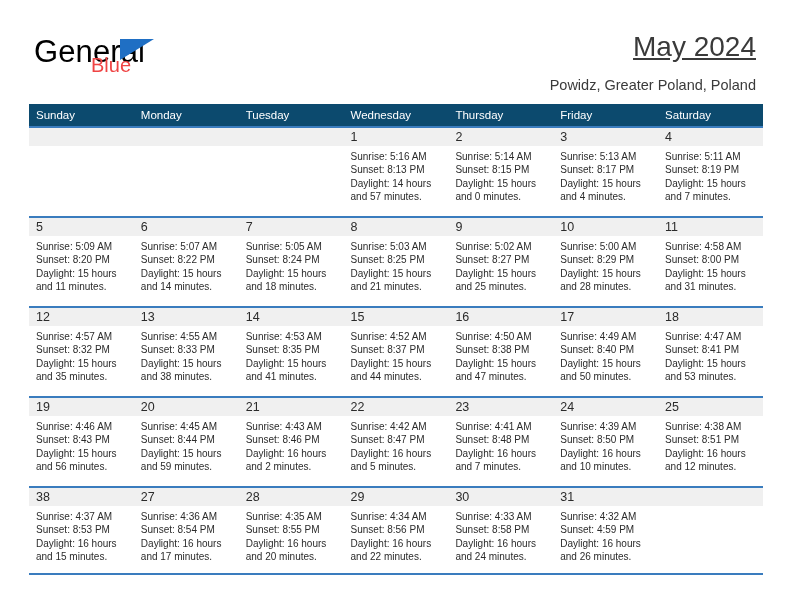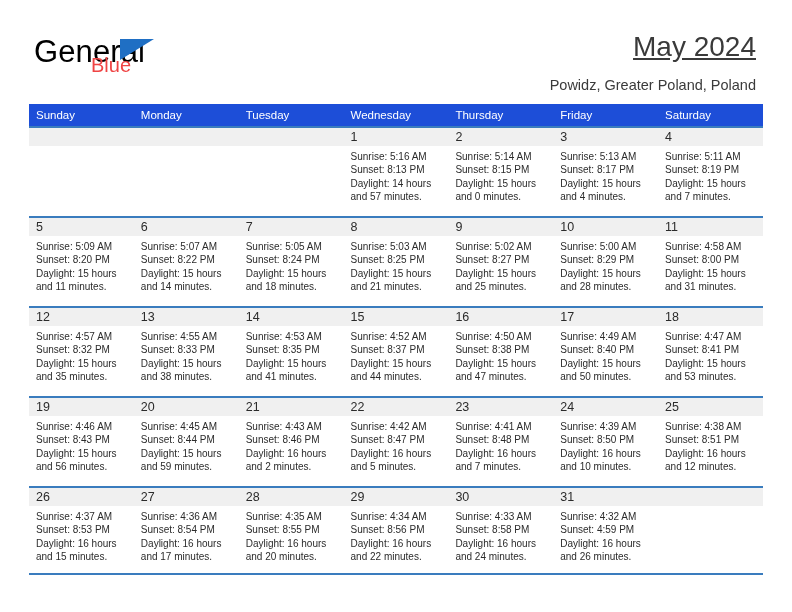--- a/index.html
+++ b/index.html
@@ -88,21 +88,21 @@
     position: absolute;
     left: 29px;
     top: 104px;
     width: 734px;
     border-collapse: collapse;
     table-layout: fixed;
   }
   .calendar col { width: 104.85px; }
 
   .dow-row th {
-    background: #1d4ed8;
+    background: #0c4a6e;
     color: #ffffff;
     font-size: 11.5px;
     font-weight: normal;
     text-align: left;
     padding: 5px 0 5px 7px;
     height: 11px;
     border: none;
   }
 
   .week-row > td {
@@ -500,21 +500,21 @@
                 <div>Daylight: 16 hours</div>
                 <div>and 12 minutes.</div>
               </div>
             </div>
           </td>
       </tr>
 
       <tr class="week-row">
         <td>
             <div class="cell-inner">
-              <div class="daynum-strip">26</div>
+              <div class="daynum-strip">38</div>
               <div class="cell-body">
                 <div>Sunrise: 4:37 AM</div>
                 <div>Sunset: 8:53 PM</div>
                 <div>Daylight: 16 hours</div>
                 <div>and 15 minutes.</div>
               </div>
             </div>
           </td>
         <td>
             <div class="cell-inner">

